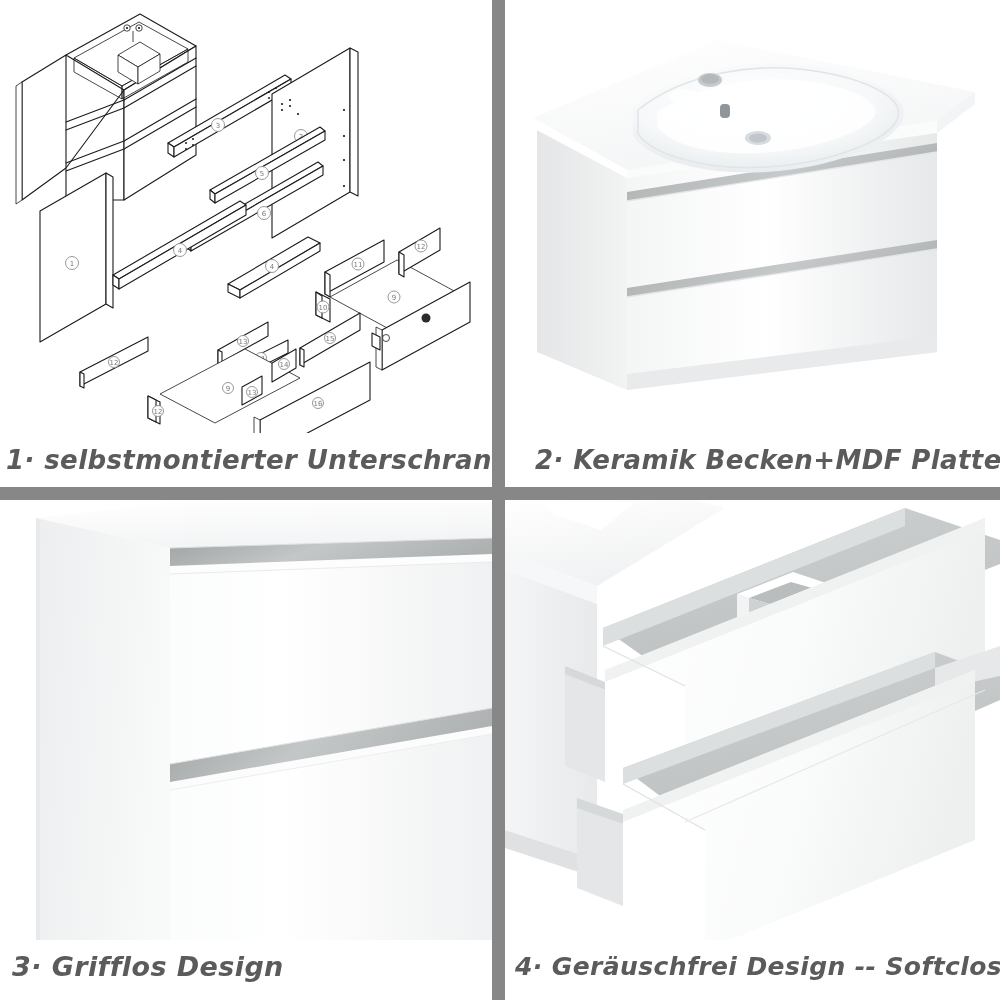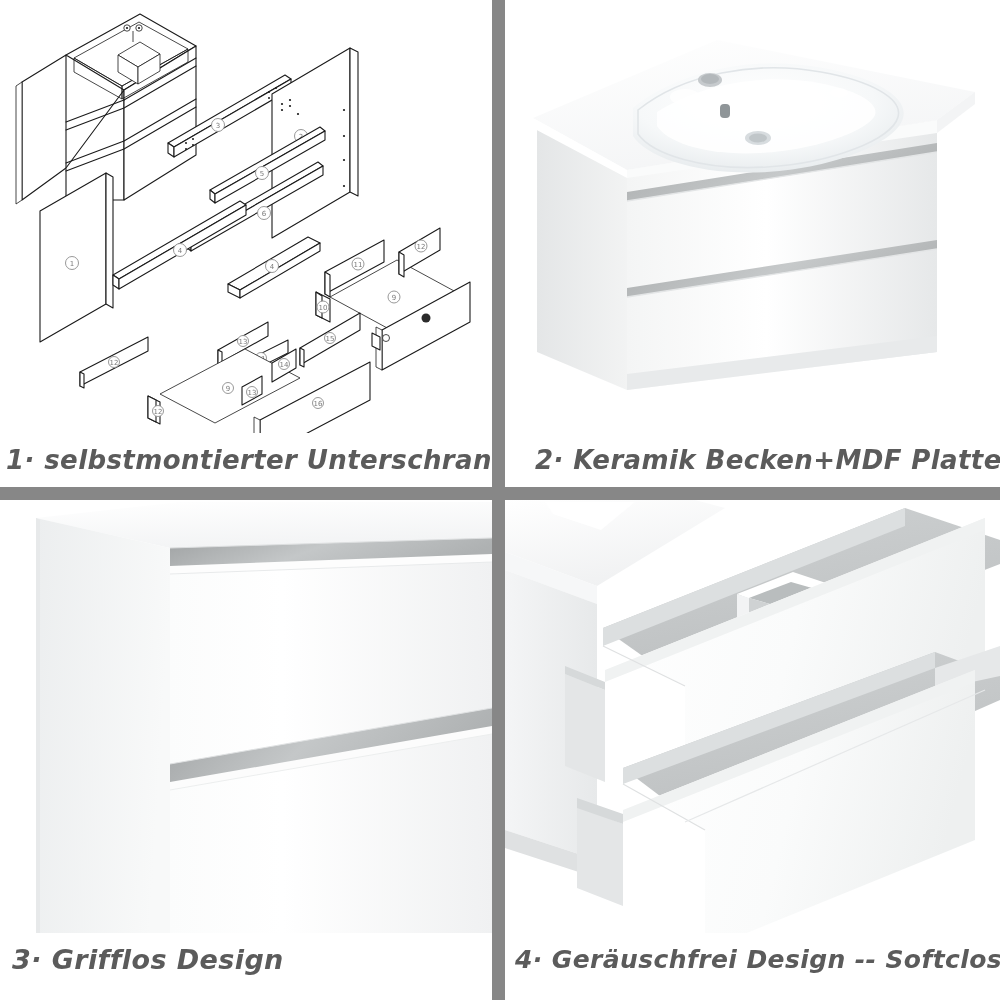--- a/index.html
+++ b/index.html
@@ -59,21 +59,21 @@
     font-size: 27px;
     letter-spacing: 0.4px;
     color: #5b5b5b;
     background: #ffffff;
     z-index: 30;
     white-space: nowrap;
   }
   .panel-1 .caption,
   .panel-2 .caption { bottom: 0; height: 54px; line-height: 54px; }
   .panel-3 .caption,
-  .panel-4 .caption { bottom: 13px; height: 54px; line-height: 54px; }
+  .panel-4 .caption { bottom: 6px; height: 54px; line-height: 54px; }
 
   .panel-1 .caption { padding-left: 6px;  font-size: 26px; }
   .panel-2 .caption { padding-left: 30px; font-size: 26px; }
   .panel-3 .caption { padding-left: 12px; font-size: 27px; }
   .panel-4 .caption { padding-left: 10px; font-size: 25px; }
 
   
   .tech { position:absolute; left:0; top:0; width:492px; height:440px; }
 
   

